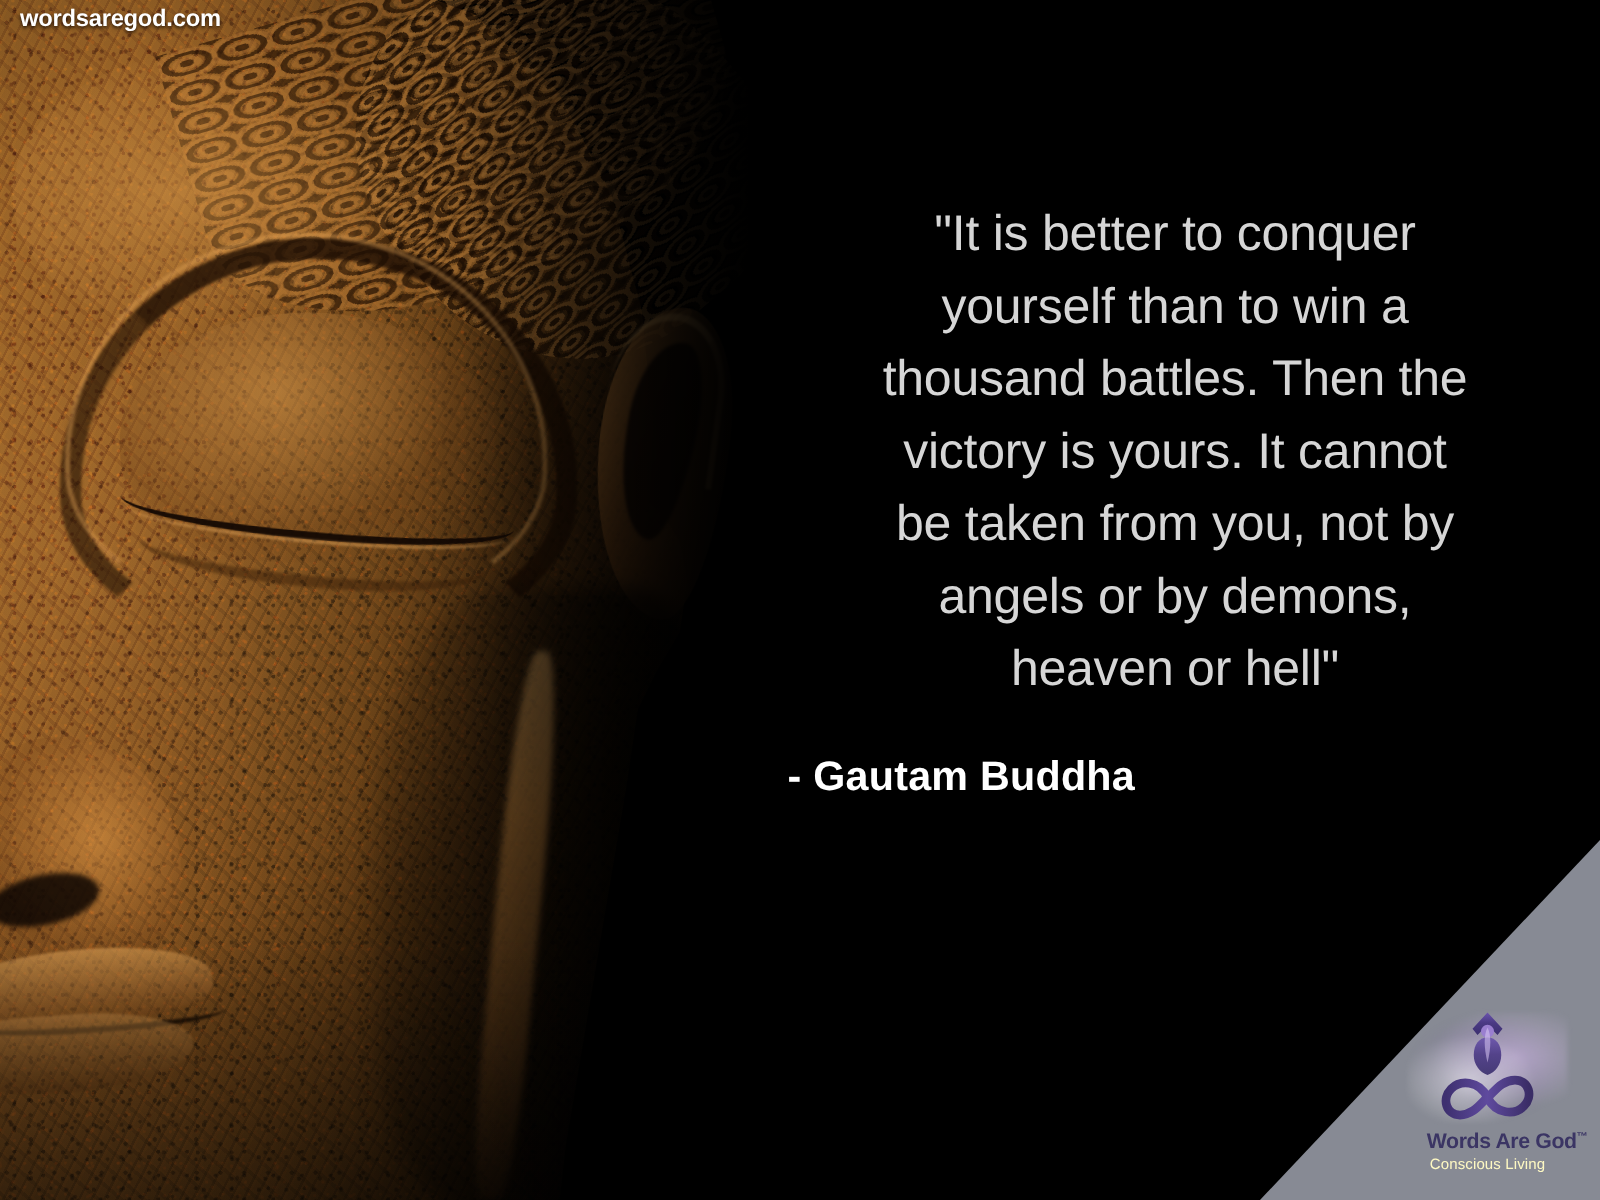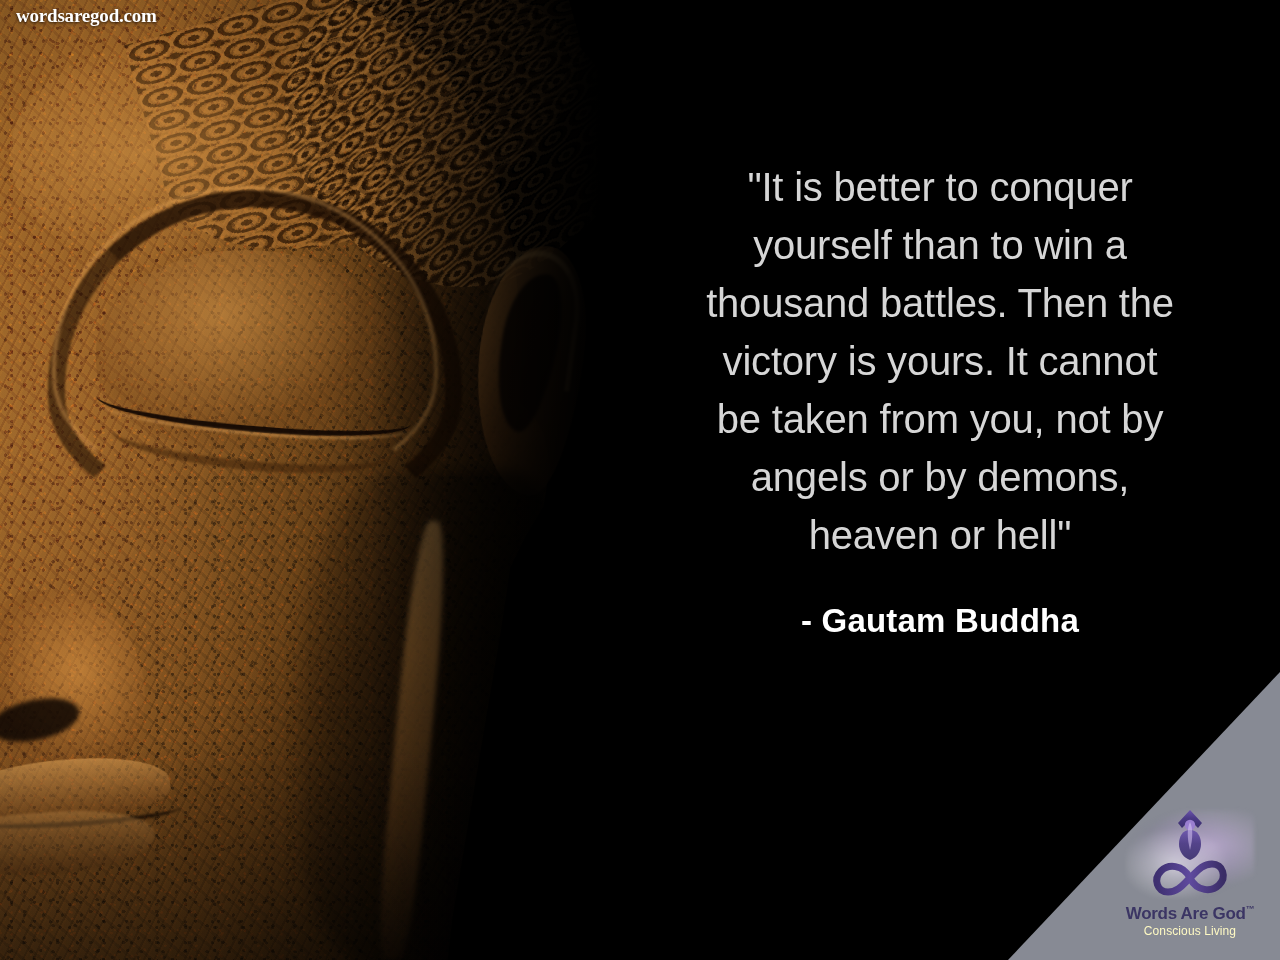--- a/index.html
+++ b/index.html
@@ -280,21 +280,20 @@
   .watermark {
     position: absolute;
     left: 16px;
     top: 5px;
     font-size: 19px;
     font-weight: bold;
     color: #ffffff;
     letter-spacing: -0.2px;
     text-shadow: 0 1px 3px rgba(0,0,0,0.75);
     z-index: 40;
-    font-family: Liberation Serif, serif;
   }
 
   
   .quote-area {
     position: absolute;
     left: 600px;
     top: 0;
     width: 680px;
     height: 960px;
     z-index: 30;
@@ -310,21 +309,21 @@
     line-height: 58px;
     font-weight: 300;
     letter-spacing: -0.2px;
     white-space: pre-line;
   }
   .quote-author {
     position: absolute;
     left: 30px;
     top: 602px;
     width: 620px;
-    text-align: center;
+    text-align: left;
     color: #ffffff;
     font-size: 33px;
     font-weight: bold;
     letter-spacing: 0.2px;
   }
 
   
   .corner-triangle {
     position: absolute;
     left: 0; top: 0;
@@ -367,20 +366,21 @@
     left: 38px; top: 52px;
     width: 84px; height: 36px;
   }
   .logo-name {
     font-size: 17px;
     font-weight: bold;
     color: #3b3564;
     letter-spacing: -0.3px;
     line-height: 19px;
     position: relative;
+    text-align: right;
   }
   .logo-tm {
     font-size: 9px;
     vertical-align: super;
     font-weight: bold;
   }
   .logo-tagline {
     font-size: 12px;
     color: #fef9c3;
     letter-spacing: 0.1px;

